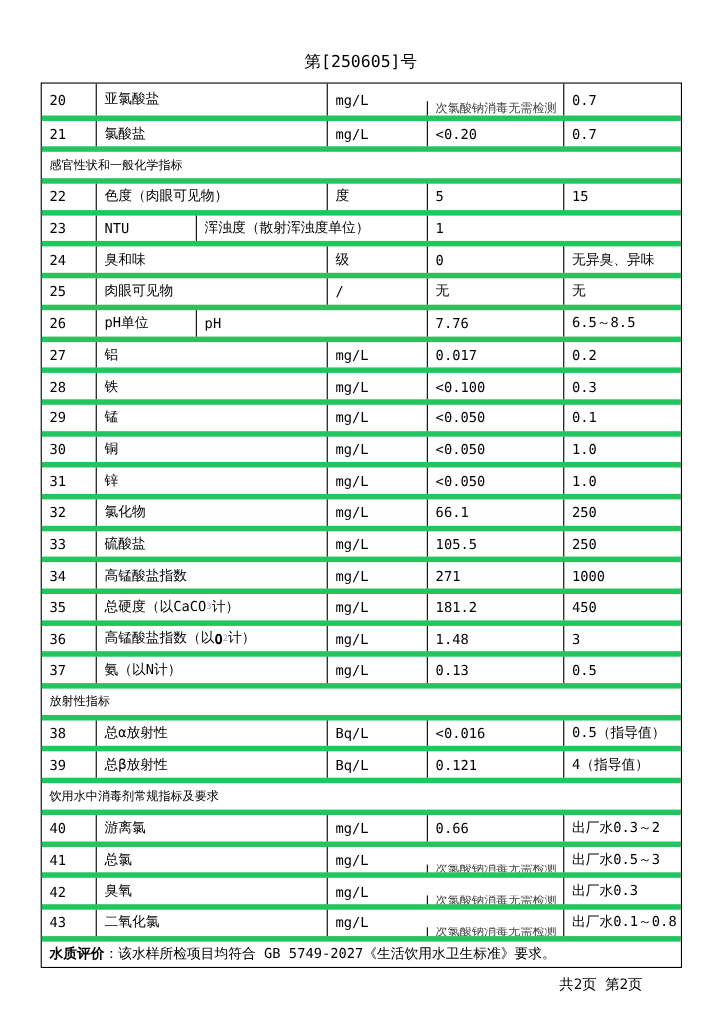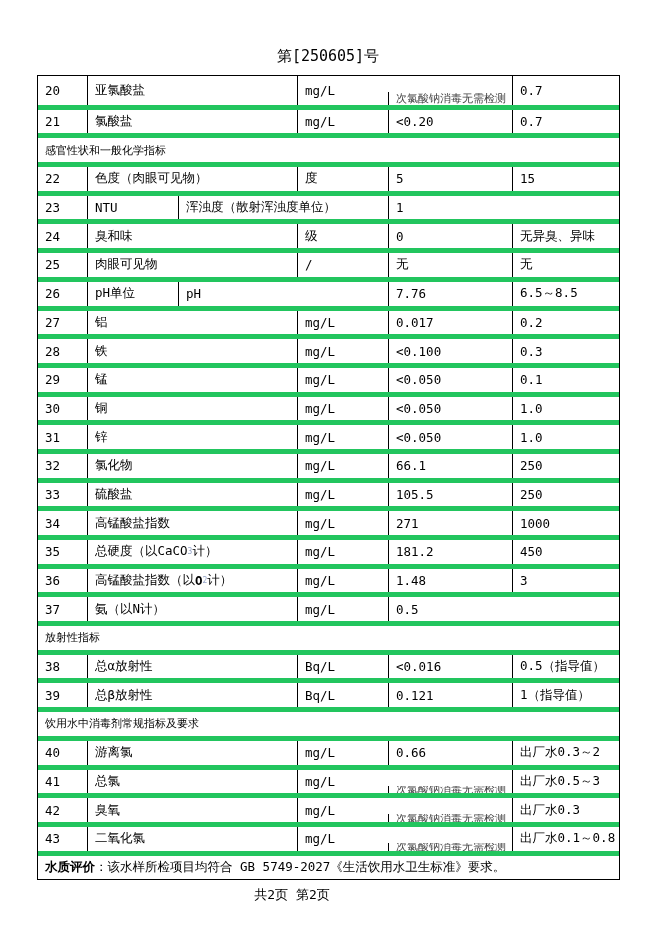--- a/index.html
+++ b/index.html
@@ -71,21 +71,21 @@
   sub {
     font-size: 8px;
     color: #93a2c6;
     line-height: 1;
   }
   .page-footer {
     position: absolute;
     top: 886px;
     left: 0;
     width: 584px;
-    text-align: center;
+    text-align: right;
     font-size: 13px;
   }
 </style>
 </head>
 <body>
 
 <div class="doc-number">第[250605]号</div>
 
 <div class="table" id="water-table">
     <div class="row">
@@ -247,20 +247,21 @@
       <div class="cell c-unit">mg/L</div>
       <div class="cell c-result">1.48</div>
       <div class="cell c-limit">3</div>
     </div>
     <div class="row">
       <div class="cell c-no">37</div>
       <div class="cell c-item">
         <span>氨（以N计）</span>
       </div>
       <div class="cell c-unit">mg/L</div>
+      <div class="cell c-result">0.13</div>
       <div class="cell c-limit">0.5</div>
     </div>
     <div class="row section">
       <span>放射性指标</span>
     </div>
     <div class="row">
       <div class="cell c-no">38</div>
       <div class="cell c-item">
         <span>总α放射性</span>
       </div>
@@ -268,21 +269,21 @@
       <div class="cell c-result">&lt;0.016</div>
       <div class="cell c-limit">0.5（指导值）</div>
     </div>
     <div class="row">
       <div class="cell c-no">39</div>
       <div class="cell c-item">
         <span>总β放射性</span>
       </div>
       <div class="cell c-unit">Bq/L</div>
       <div class="cell c-result">0.121</div>
-      <div class="cell c-limit">1（指导值）</div>
+      <div class="cell c-limit">4（指导值）</div>
     </div>
     <div class="row section">
       <span>饮用水中消毒剂常规指标及要求</span>
     </div>
     <div class="row">
       <div class="cell c-no">40</div>
       <div class="cell c-item">
         <span>游离氯</span>
       </div>
       <div class="cell c-unit">mg/L</div>

